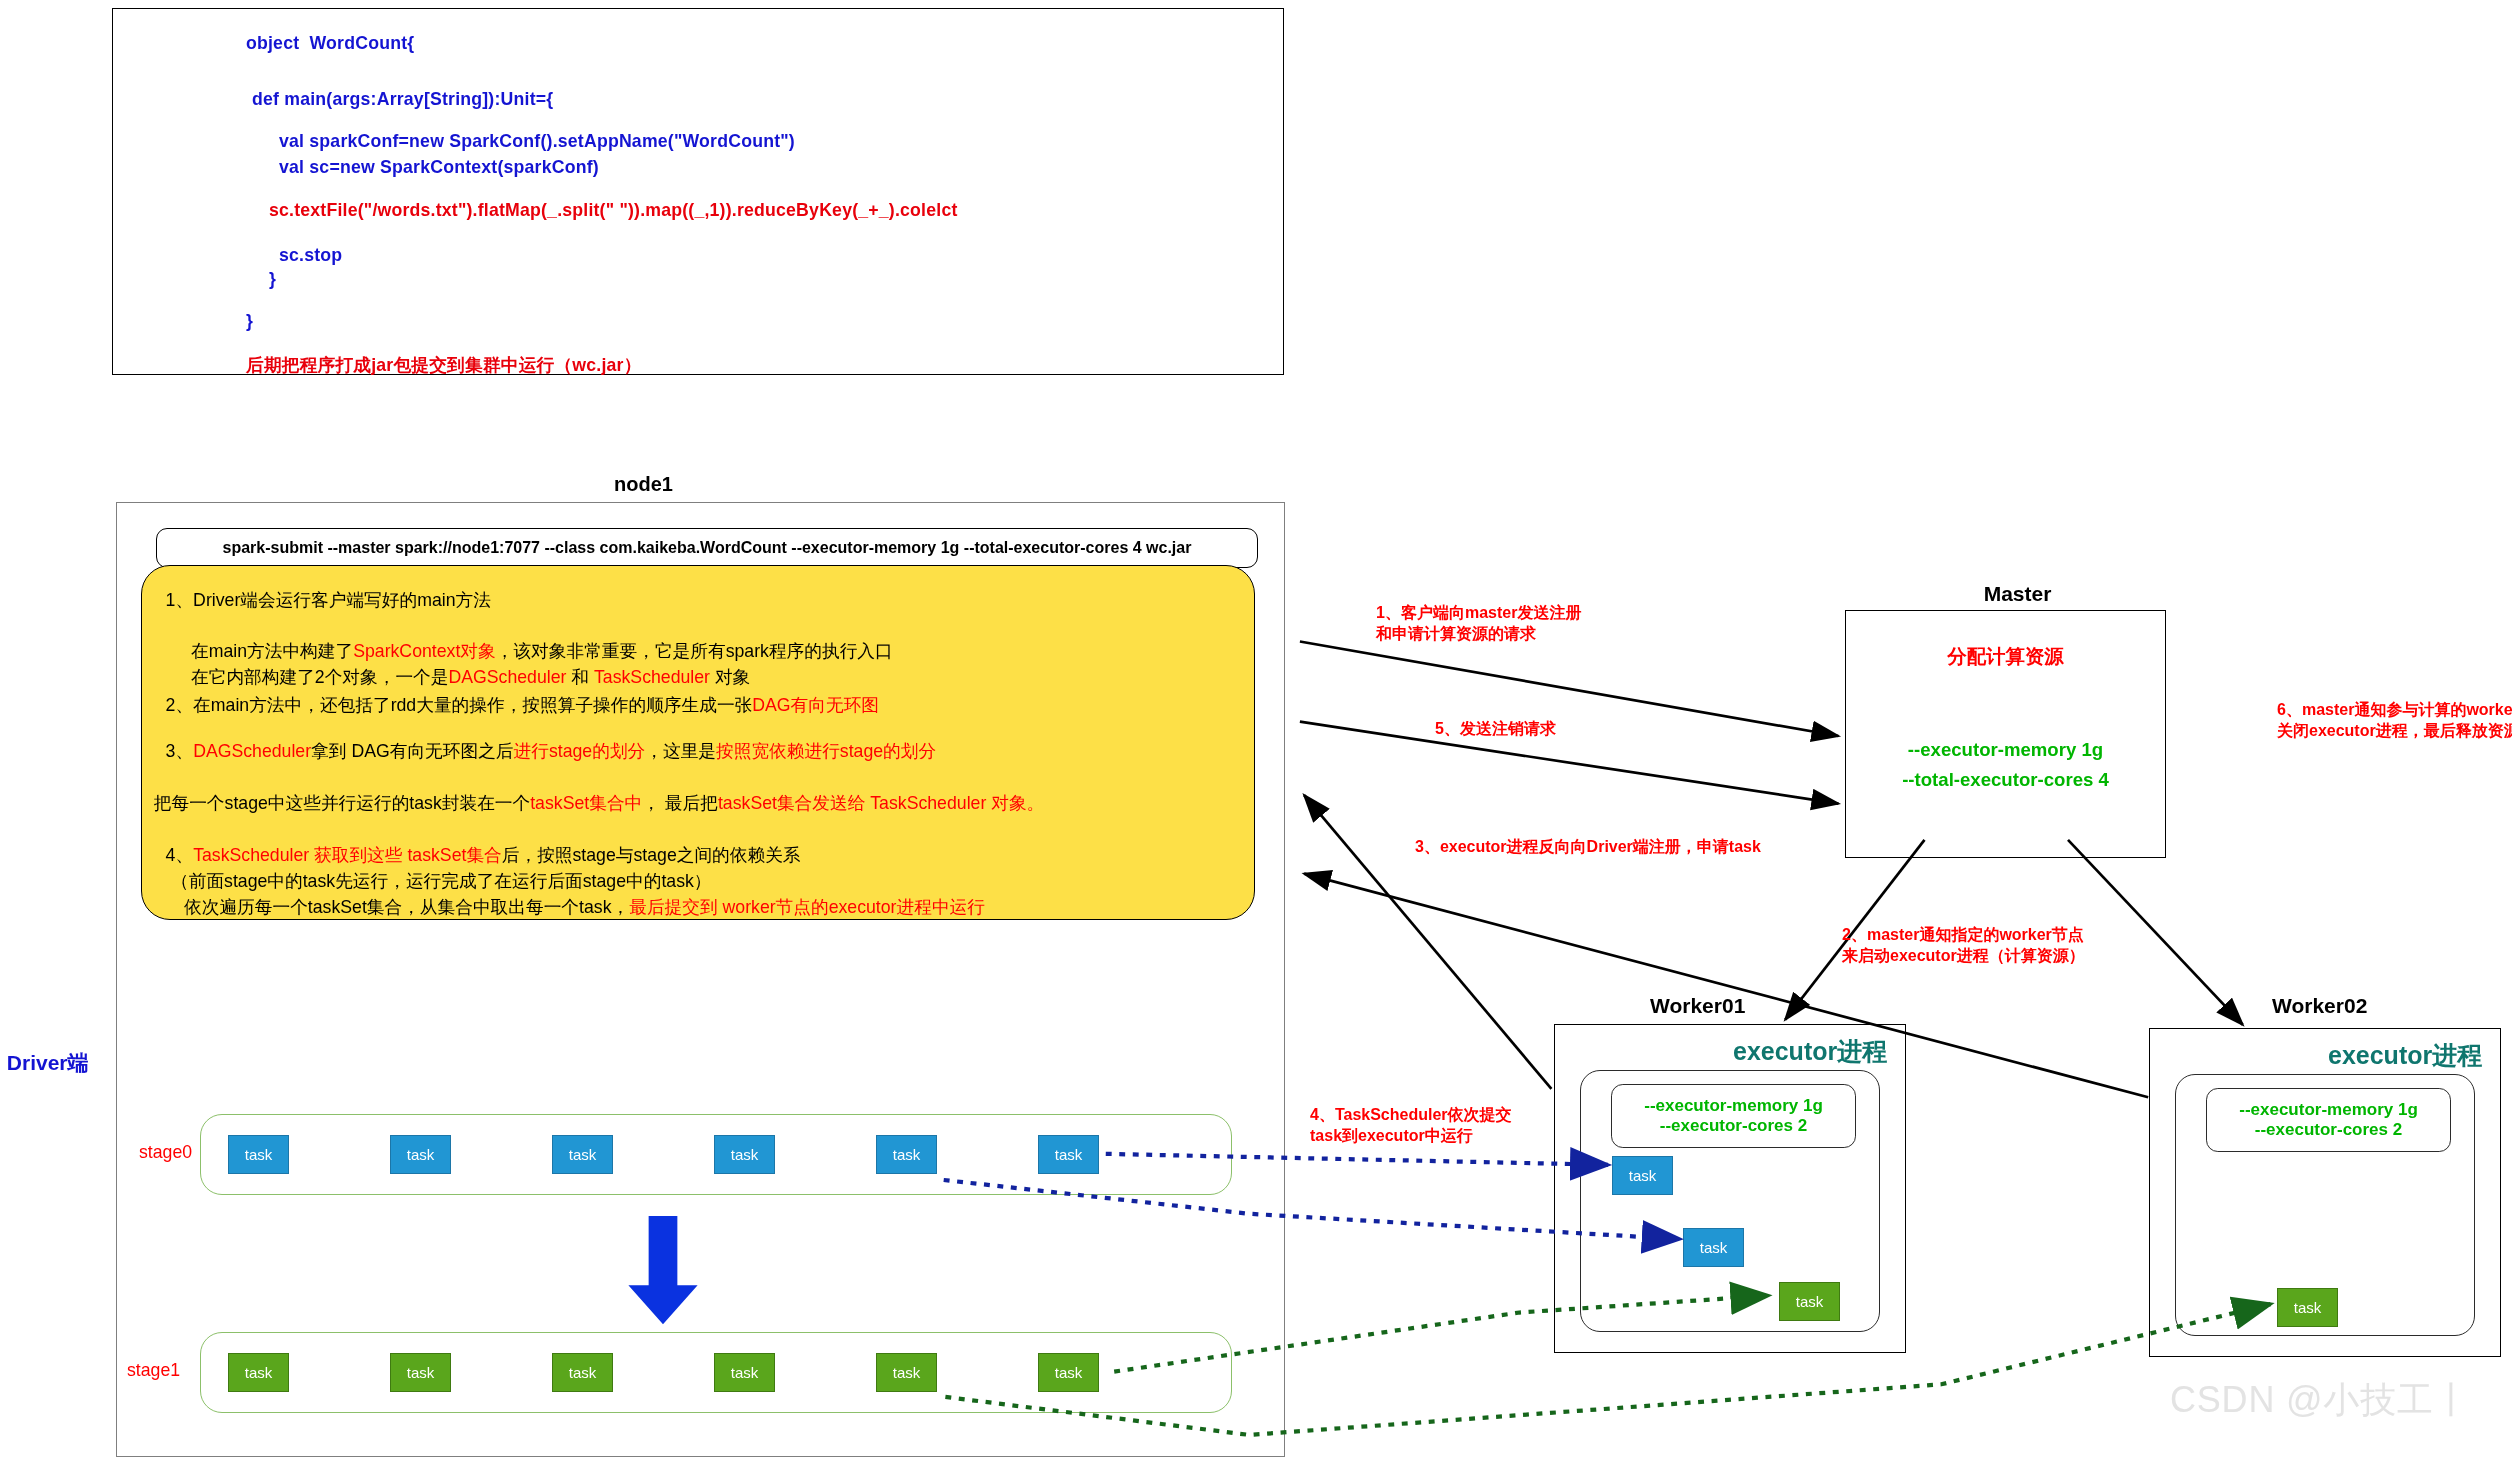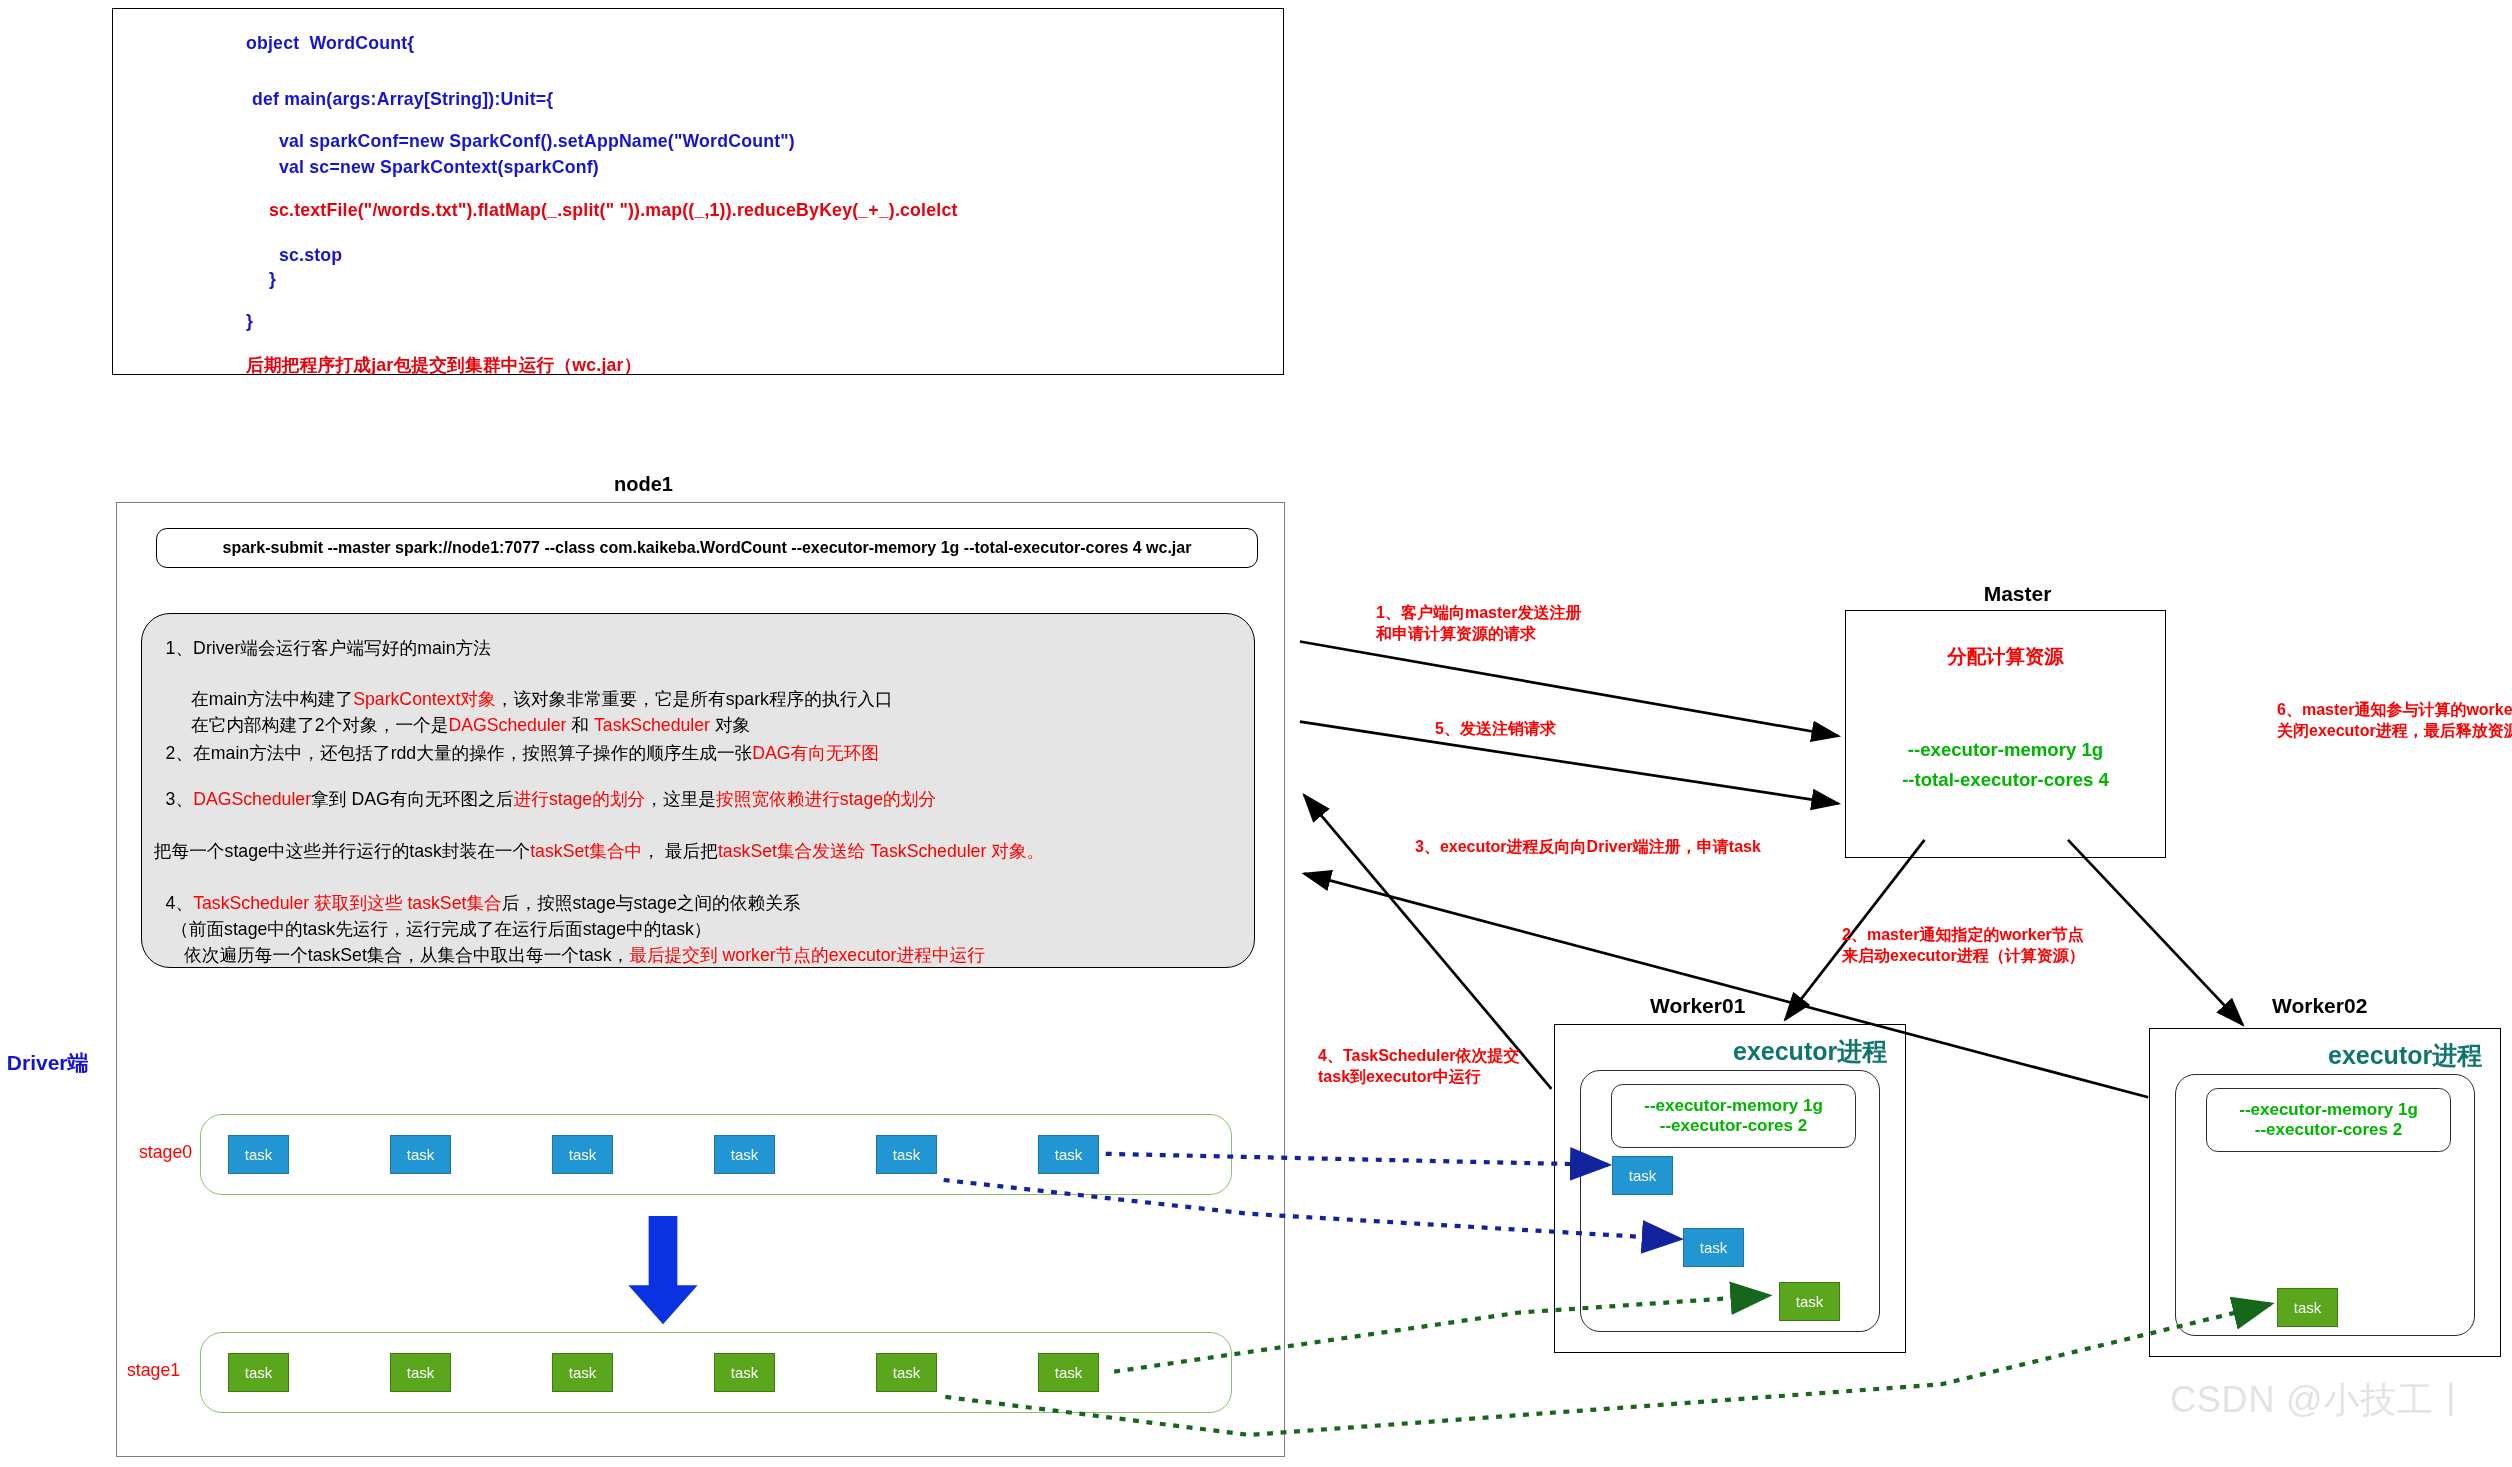--- a/index.html
+++ b/index.html
@@ -14,21 +14,21 @@
   .c-red{color:#e8000b;}
 
   
   #node1-title{left:0;top:473px;width:1287px;text-align:center;font-size:20px;font-weight:bold;color:#000;}
   #node1-panel{left:116px;top:502px;width:1169px;height:955px;border:1.7px solid #7f7f7f;background:#fff;box-sizing:border-box;}
 
   #submit-box{left:156px;top:528px;width:1102px;height:40px;border:1.4px solid #000;border-radius:11px;
               display:flex;align-items:center;justify-content:center;background:#fff;box-sizing:border-box;}
   #submit-box span{font-size:16px;font-weight:bold;color:#000;}
 
-  #driver-box{left:141px;top:613px;width:1114px;height:355px;border:1.4px solid #000;border-radius:29px;background:#e5e5e5;box-sizing:border-box;}
+  #driver-box{left:141px;top:565px;width:1114px;height:355px;border:1.4px solid #000;border-radius:29px;background:#fde047;box-sizing:border-box;}
   .dl{position:absolute;font-size:17.7px;white-space:nowrap;color:#000;font-weight:normal;}
   .dl .r{color:#ff0000;}
 
   #driver-label{left:6.8px;top:1049px;font-size:21px;font-weight:bold;color:#1414d2;}
 
   
   .stage-row{position:absolute;border:1.7px solid #8cc06a;border-radius:22px;background:#fff;box-sizing:border-box;}
   #stage0-row{left:200px;top:1114px;width:1032px;height:81px;}
   #stage1-row{left:200px;top:1332px;width:1032px;height:81px;}
   .stage-label{position:absolute;font-size:17.7px;color:#ff0000;font-weight:normal;}
@@ -190,21 +190,21 @@
 <div class="abs anno" id="anno-5" style="left: 1435px; top: 718px;">
     <div>5、发送注销请求</div>
   </div>
 <div class="abs anno" id="anno-3" style="left: 1415px; top: 836px;">
     <div>3、executor进程反向向Driver端注册，申请task</div>
   </div>
 <div class="abs anno" id="anno-2" style="left: 1842px; top: 924px;">
     <div>2、master通知指定的worker节点</div>
     <div>来启动executor进程（计算资源）</div>
   </div>
-<div class="abs anno" id="anno-4" style="left: 1310px; top: 1045px; margin-left: 8px;">
+<div class="abs anno" id="anno-4" style="left: 1310px; top: 1104px;">
     <div>4、TaskScheduler依次提交</div>
     <div>task到executor中运行</div>
   </div>
 <div class="abs anno" id="anno-6" style="left: 2237px; top: 699px; margin-left: 40px;">
     <div>6、master通知参与计算的worker节点</div>
     <div>关闭executor进程，最后释放资源</div>
   </div>
 
 <div class="abs" id="watermark">CSDN @小技工丨</div>
 

